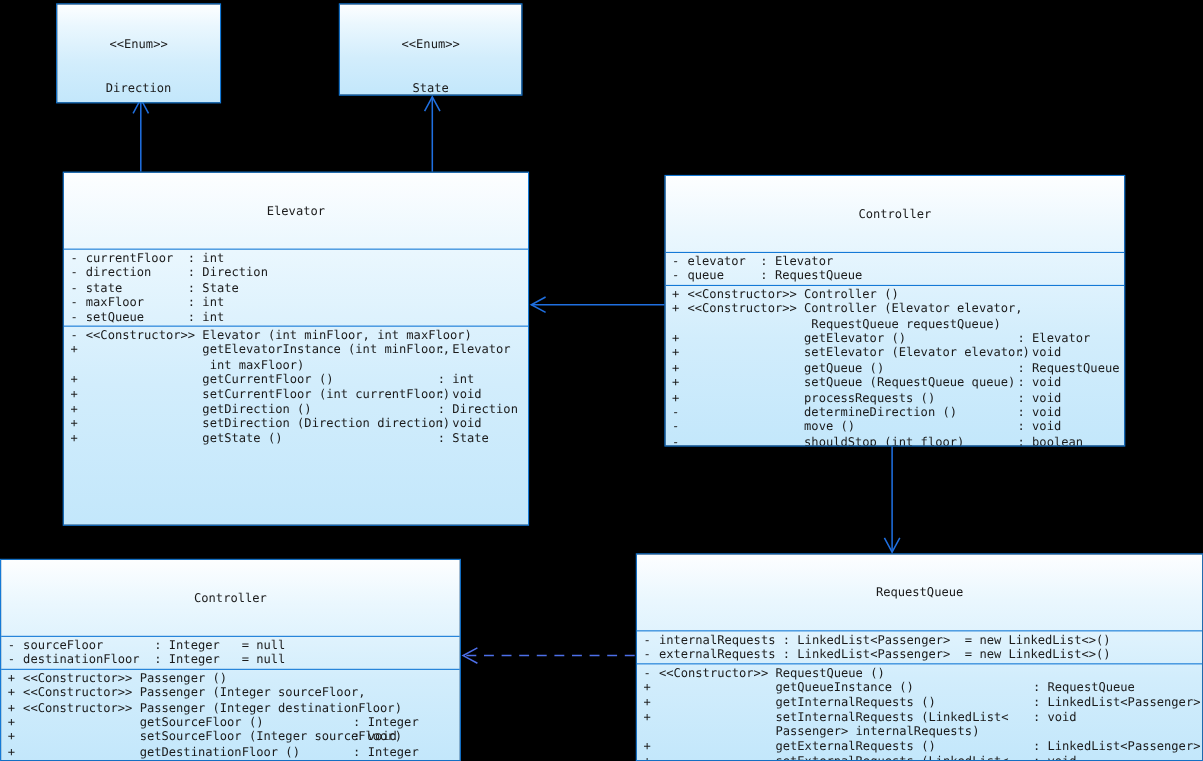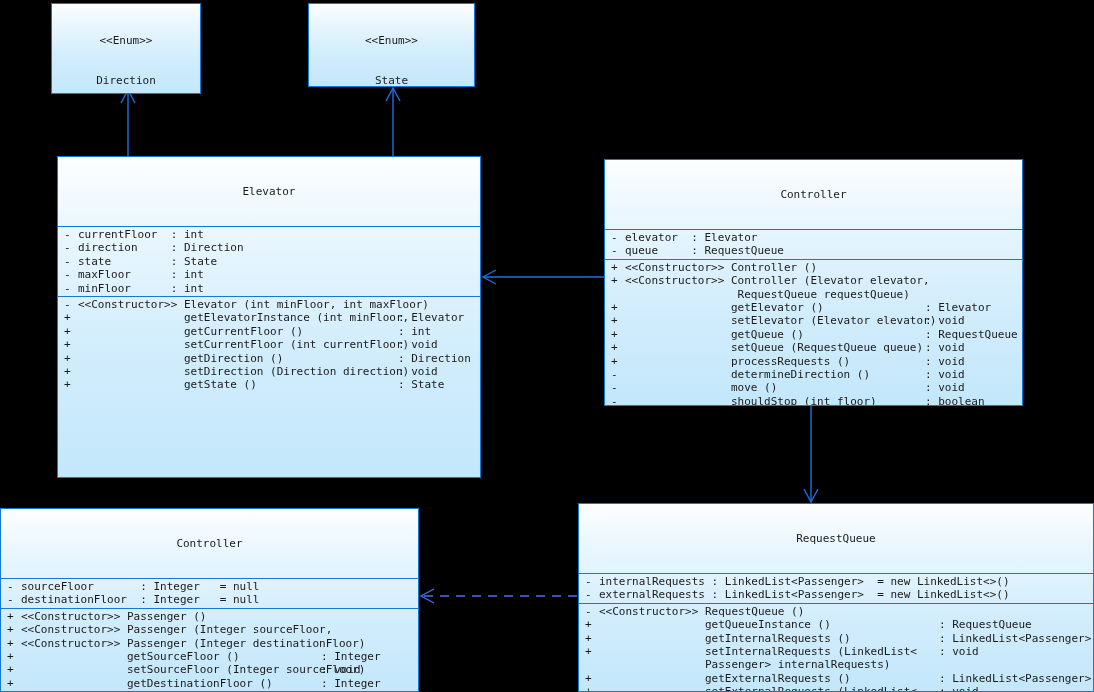--- a/index.html
+++ b/index.html
@@ -128,25 +128,26 @@
 
   <div class="uml-class" style="left:57px; top:156px; width:424px; height:322px;">
     <div class="uml-header" style="padding:1px 0 1px 0;">
       <span class="cname">Elevator</span>
     </div>
     <div class="uml-compartment" id="c-elevator-attrs">
         <span class="uml-row"><span class="vis">-</span><span class="body">currentFloor  : int</span></span>
         <span class="uml-row"><span class="vis">-</span><span class="body">direction     : Direction</span></span>
         <span class="uml-row"><span class="vis">-</span><span class="body">state         : State</span></span>
         <span class="uml-row"><span class="vis">-</span><span class="body">maxFloor      : int</span></span>
-        <span class="uml-row"><span class="vis">-</span><span class="body">minFloor      : int</span></span>
+        <span class="uml-row"><span class="vis">-</span><span class="body">setQueue      : int</span></span>
       </div>
     <div class="uml-compartment last" id="c-elevator-ops">
         <span class="uml-row"><span class="vis">-</span><span class="body">&lt;&lt;Constructor&gt;&gt; Elevator (int minFloor, int maxFloor)</span></span>
         <span class="uml-row"><span class="vis">+</span><span class="body">                getElevatorInstance (int minFloor,</span><span class="ret" style="left: 340px;">: Elevator</span></span>
+        <span class="uml-row"><span class="vis"></span><span class="body">                 int maxFloor)</span></span>
         <span class="uml-row"><span class="vis">+</span><span class="body">                getCurrentFloor ()</span><span class="ret" style="left: 340px;">: int</span></span>
         <span class="uml-row"><span class="vis">+</span><span class="body">                setCurrentFloor (int currentFloor)</span><span class="ret" style="left: 340px;">: void</span></span>
         <span class="uml-row"><span class="vis">+</span><span class="body">                getDirection ()</span><span class="ret" style="left: 340px;">: Direction</span></span>
         <span class="uml-row"><span class="vis">+</span><span class="body">                setDirection (Direction direction)</span><span class="ret" style="left: 340px;">: void</span></span>
         <span class="uml-row"><span class="vis">+</span><span class="body">                getState ()</span><span class="ret" style="left: 340px;">: State</span></span>
       </div>
   </div>
 
   <div class="uml-class" style="left:604px; top:159px; width:419px; height:247px;">
     <div class="uml-header" style="padding:1px 0 1px 0;">

